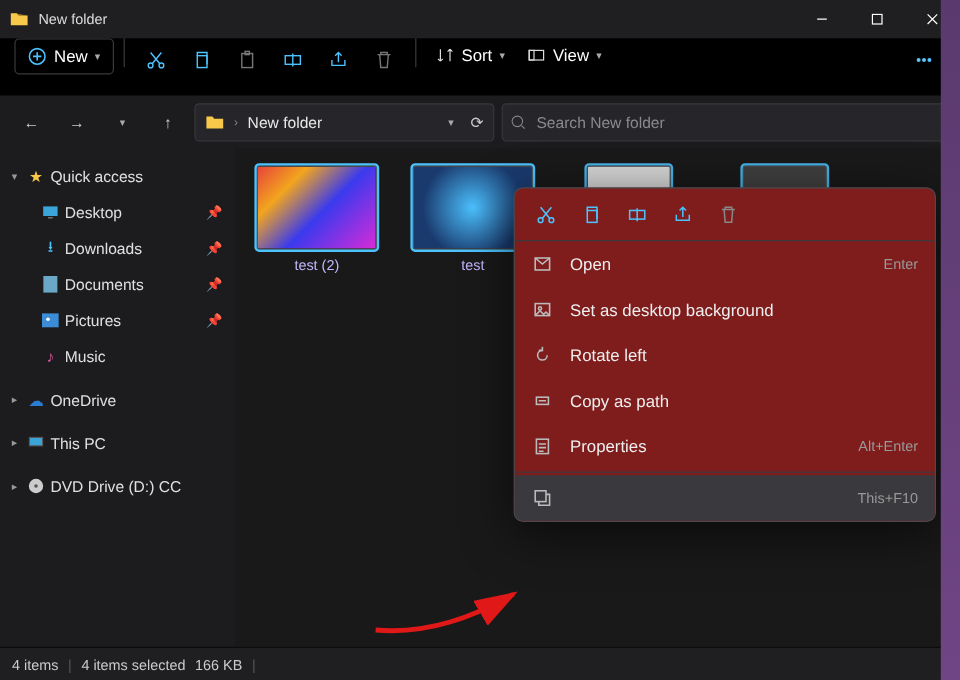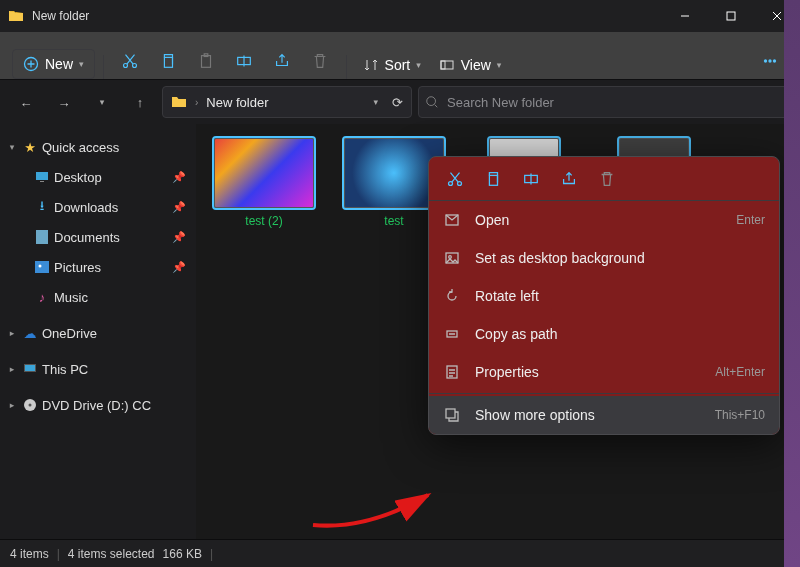--- a/index.html
+++ b/index.html
@@ -4,21 +4,21 @@
 <style>
   * { box-sizing: border-box; margin: 0; padding: 0; font-family: "Segoe UI", Arial, sans-serif; }
   body { width: 800px; height: 567px; background: #1a1a1c; color: #e8e8e8; overflow: hidden; position: relative; }
   
   .titlebar { height: 32px; background: #1f1f21; display: flex; align-items: center; justify-content: space-between; padding-left: 8px; }
   .titlebar-left { display: flex; align-items: center; gap: 8px; font-size: 12px; color: #ddd; }
   .folder-ic { width: 16px; height: 16px; }
   .titlebar-right { display: flex; }
   .win-btn { width: 46px; height: 32px; display: flex; align-items: center; justify-content: center; color: #fff; font-size: 10px; }
   
-  .toolbar { height: 48px; background: #404040; display: flex; align-items: flex-end; gap: 2px; padding: 0 12px; border-bottom: 1px solid #0e0e10; }
+  .toolbar { height: 48px; background: #000000; display: flex; align-items: flex-start; gap: 2px; padding: 0 12px; border-bottom: 1px solid #0e0e10; }
   .new-btn { display: flex; align-items: center; gap: 6px; padding: 6px 10px; border: 1px solid #3a3a3e; border-radius: 4px; font-size: 14px; color: #fff; }
   .tb-sep { width: 1px; height: 24px; background: #3a3a3e; margin: 0 6px; }
   .tb-icon { width: 36px; height: 36px; display: flex; align-items: center; justify-content: center; border-radius: 4px; }
   .tb-icon svg { width: 18px; height: 18px; stroke: #4cc2ff; fill: none; stroke-width: 1.3; }
   .tb-icon.dim svg { stroke: #777; }
   .tb-textbtn { display: flex; align-items: center; gap: 6px; padding: 6px 8px; font-size: 14px; color: #fff; }
   .chev { font-size: 9px; color: #aaa; }
   
   .navbar { height: 44px; display: flex; align-items: center; gap: 6px; padding: 4px 10px; background: #1c1c1e; }
   .nav-btn { width: 32px; height: 32px; display: flex; align-items: center; justify-content: center; color: #ccc; font-size: 13px; }
@@ -28,21 +28,21 @@
   .main { display: flex; height: 415px; }
   .sidebar { width: 196px; background: #1c1c1e; overflow: hidden; padding-top: 8px; }
   .tree-row { display: flex; align-items: center; height: 30px; font-size: 13px; color: #e0e0e0; padding-left: 6px; gap: 4px; }
   .tree-row .caret { width: 12px; text-align: center; font-size: 9px; color: #999; }
   .tree-row .ic { width: 16px; height: 16px; display: flex; align-items: center; justify-content: center; }
   .tree-row .pin { margin-left: auto; margin-right: 10px; color: #777; font-size: 11px; }
   .tree-row.sub2 { padding-left: 34px; }
   .content { flex: 1; background: #191919; padding: 14px; display: flex; gap: 22px; align-items: flex-start; position: relative; }
   .thumb { width: 108px; display: flex; flex-direction: column; align-items: center; gap: 6px; }
   .thumb-img { width: 100px; height: 70px; border-radius: 2px; border: 1px solid #555; }
-  .thumb-name { font-size: 12px; color: #22c55e; }
+  .thumb-name { font-size: 12px; color: #c4b5fd; }
   .thumb.sel .thumb-img { outline: 2px solid #4cc2ff; }
   
   .statusbar { position:absolute; left:0; right:0; bottom:0; height: 28px; background: #1f1f21; display: flex; align-items: center; gap: 8px; padding: 0 10px; font-size: 12px; color: #ccc; border-top:1px solid #0c0c0d;}
   .statusbar .sep { color: #555; }
   
   .ctx { position: absolute; left: 428px; top: 156px; width: 352px; background: #7f1d1d; border: 1px solid #4a4a4e; border-radius: 8px; box-shadow: 0 10px 40px rgba(0,0,0,.6); overflow: hidden; }
   .ctx-icons { height: 44px; display: flex; align-items: center; gap: 14px; padding: 0 14px; border-bottom: 1px solid #3a3a3e; }
   .ctx-icons .ic { width: 24px; height: 24px; display: flex; align-items: center; justify-content: center; }
   .ctx-icons .ic svg { width: 18px; height: 18px; stroke: #4cc2ff; fill: none; stroke-width: 1.4; }
   .ctx-icons .ic.dim svg { stroke: #888; }
@@ -367,21 +367,20 @@
       <span class="shortcut">Alt+Enter</span>
     </div>
   <hr>
   <div class="ctx-item hover">
       <span class="mi">
         <svg viewBox="0 0 16 16">
           <rect x="2" y="2" width="9" height="9"></rect>
           <path d="M11 5h3v9H5v-3"></path>
         </svg>
       </span>
-      <span>Show more options</span>
       <span class="shortcut">This+F10</span>
     </div>
 </div>
 
 <svg class="arrow" width="140" height="60">
   <defs>
       <marker id="ah" markerWidth="10" markerHeight="10" refX="8" refY="3" orient="auto">
         <path d="M0 0L9 3L0 6z" fill="#e01818"></path>
       </marker>
     </defs>

